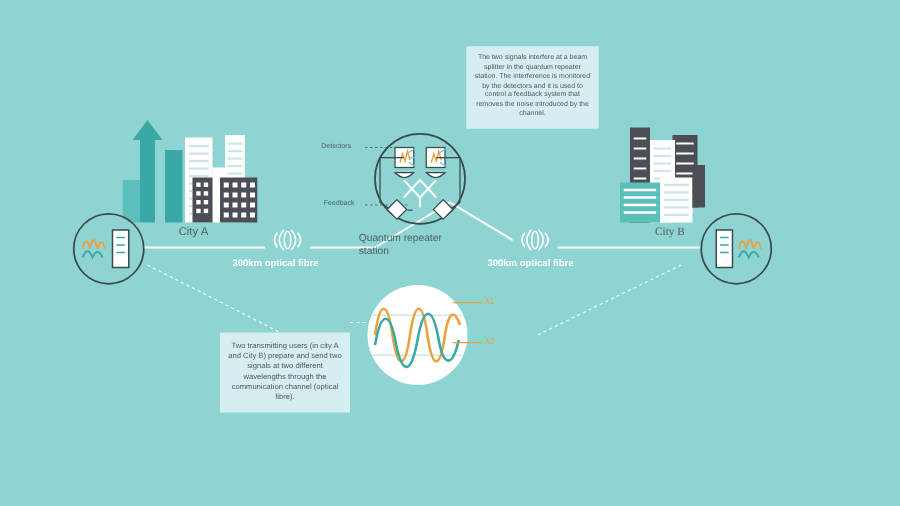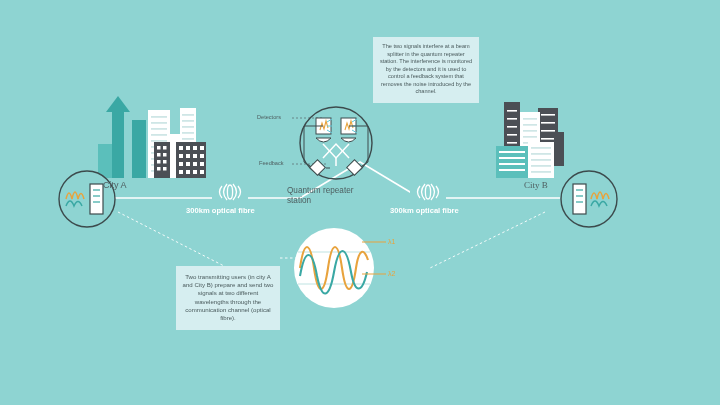--- a/index.html
+++ b/index.html
@@ -26,21 +26,21 @@
     font-size:5.6px;
   }
   #callout-bottom{
     left:176px;top:266px;width:104px;
     padding:7px 6px 8px 6px;
     font-size:6.1px;
   }
 
   
   .lbl{color:#4f6062;white-space:nowrap;}
-  #label-city-a{left:103px;top:180px;font-size:9px;}
+  #label-city-a{left:103px;top:180px;font-size:9px;padding-left:40px;}
   #label-city-b{left:524px;top:180px;font-size:9px;font-family:Liberation Serif, serif;}
   #label-detectors{left:257px;top:114px;font-size:5.6px;}
   #label-feedback{left:259px;top:160px;font-size:5.6px;}
   #label-fibre-left{left:186px;top:206px;font-size:7.6px;font-weight:bold;color:#ffffff;}
   #label-fibre-right{left:390px;top:206px;font-size:7.6px;font-weight:bold;color:#ffffff;}
   #label-station{left:287px;top:186px;width:92px;text-align:left;font-size:8.2px;
                  color:#4f6062;line-height:1.25;}
   #label-l1{left:388px;top:238px;font-size:7px;color:#e8a33d;}
   #label-l2{left:388px;top:270px;font-size:7px;color:#e8a33d;}
 

